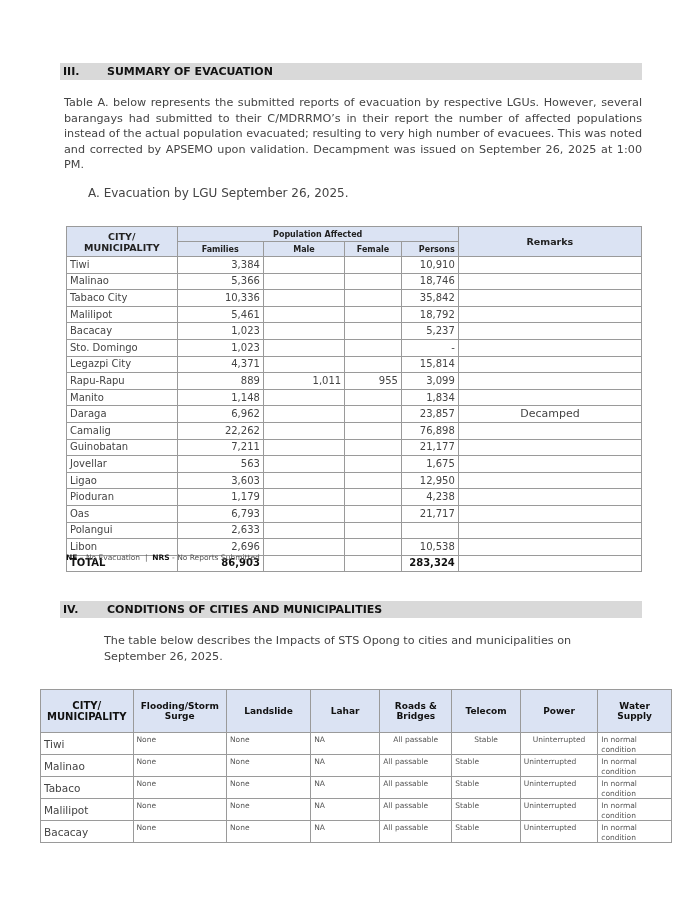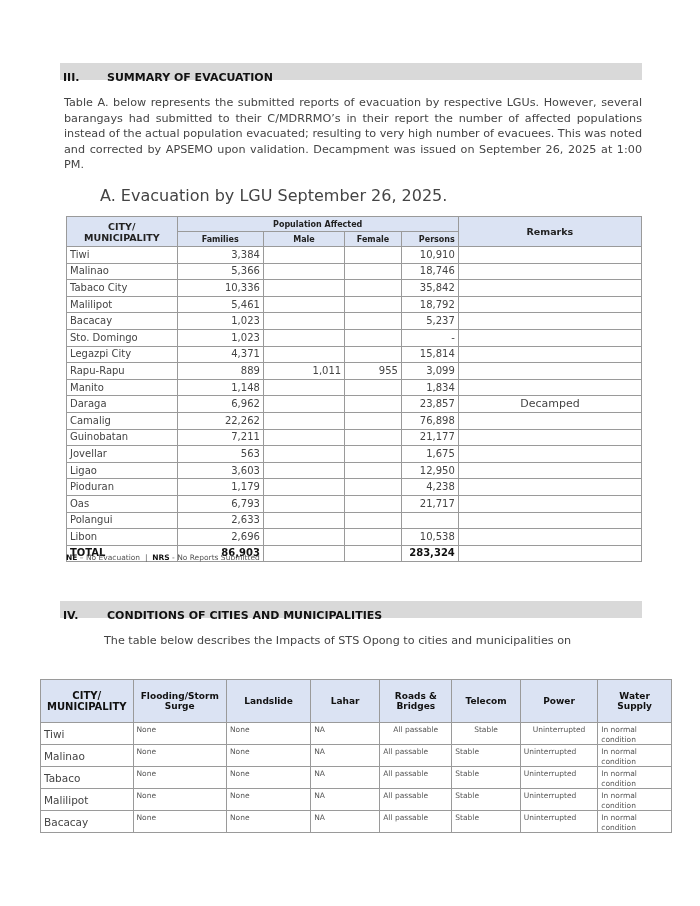--- a/index.html
+++ b/index.html
@@ -1,25 +1,25 @@
 <!DOCTYPE html>
 <html><head>
 <meta charset="utf-8">
 <style>
   html, body { margin: 0; padding: 0; background: #ffffff; }
   body { width: 700px; height: 906px; position: relative; overflow: hidden;
          font-family: "DejaVu Sans", sans-serif; color: #333; }
   .section-bar { position: absolute; left: 60px; width: 582px; height: 17px;
                  background: #d9d9d9; font-weight: bold; font-size: 11px; color: #111;
                  line-height: 17px; }
-  .section-bar .num { display: inline-block; width: 44px; padding-left: 3px; margin-top: 6px; }
+  .section-bar .num { display: inline-block; width: 44px; padding-left: 3px; }
   .para { position: absolute; left: 64px; width: 578px; font-size: 11.2px;
           line-height: 15.6px; color: #444; text-align: justify; }
-  .subhead { position: absolute; left: 100px; font-size: 16px; color: #444; }
-  table { border-collapse: collapse; position: absolute; }
+  .subhead { position: absolute; left: 88px; font-size: 12px; color: #444; }
+  table { border-collapse: collapse; position: absolute; margin-top: 10px; }
   td, th { border: 1px solid #9a9a9a; padding: 0 3px; }
   table.evac { left: 66px; top: 216px; width: 576px; }
   table.evac th { background: #dbe3f3; font-size: 8px; font-weight: bold; color: #222; text-align: center; }
   table.evac td { font-size: 10px; color: #444; height: 15.6px; line-height: 14px; }
   table.evac td.num { text-align: right; }
   table.evac td.rem { text-align: center; font-size: 11px; }
   table.evac tr.total td { font-weight: bold; color: #111; }
   .legend { position: absolute; left: 66px; top: 553px; font-size: 7.5px; color: #555; }
   .legend b { color: #111; }
   table.cond { left: 40px; top: 679px; width: 632px; }
@@ -209,20 +209,21 @@
 
 <div class="legend">
   <b>NE</b><span style="white-space:pre;"> – No Evacuation  |  </span><b>NRS</b><span> - No Reports Submitted</span>
 </div>
 
 <div class="section-bar" style="top:601px;">
   <span class="num">IV.</span><span>CONDITIONS OF CITIES AND MUNICIPALITIES</span>
 </div>
 <div class="para" style="top:633px;text-align:left;margin-left:40px;">
   <div>The table below describes the Impacts of STS Opong to cities and municipalities on</div>
+  <div>September 26, 2025.</div>
 </div>
 
 <table class="cond">
   <thead>
       <tr id="cond-head">
         <th class="city" style="width: 88px;">CITY/ MUNICIPALITY</th>
         <th style="width: 90px;">Flooding/Storm Surge</th>
         <th style="width: 89px;">Landslide</th>
         <th style="width: 76px;">Lahar</th>
         <th style="width: 76px;">Roads &amp; Bridges</th>

